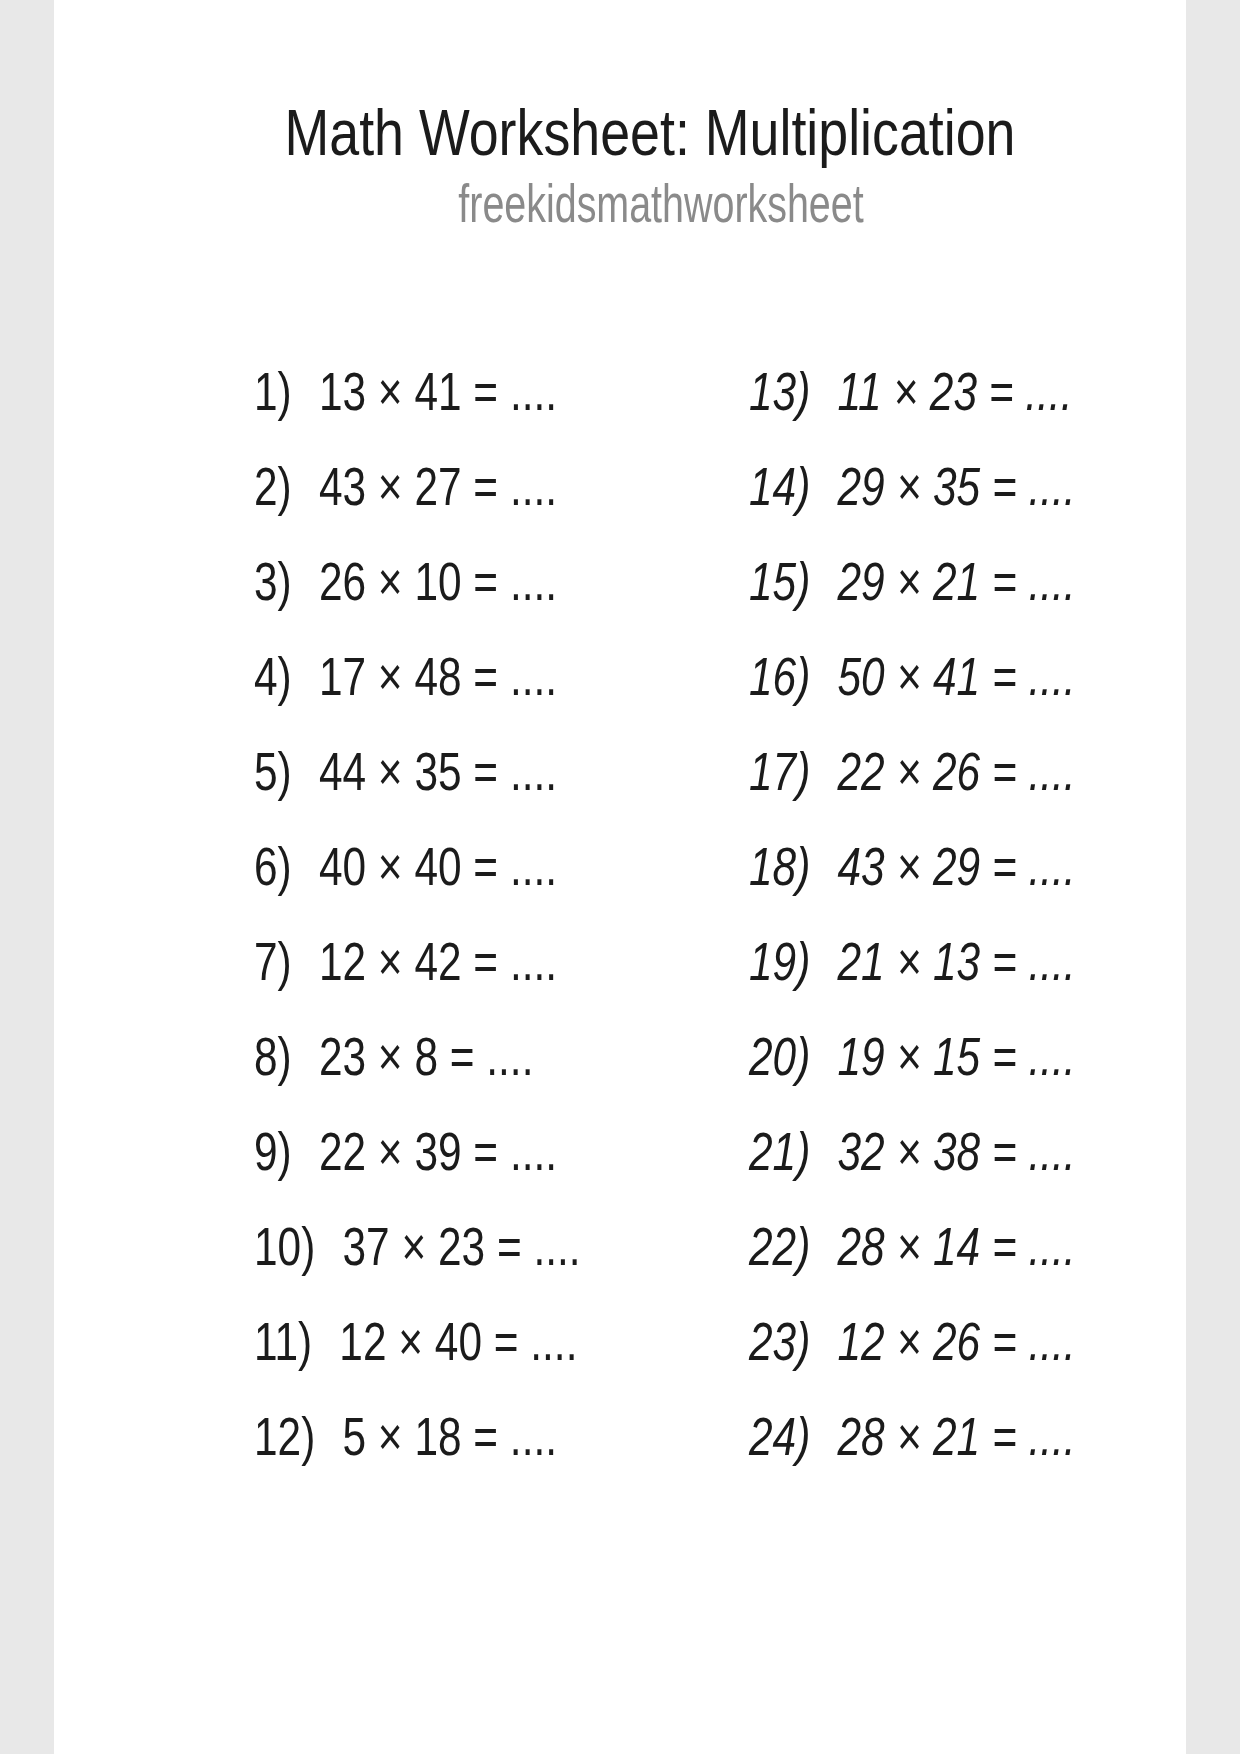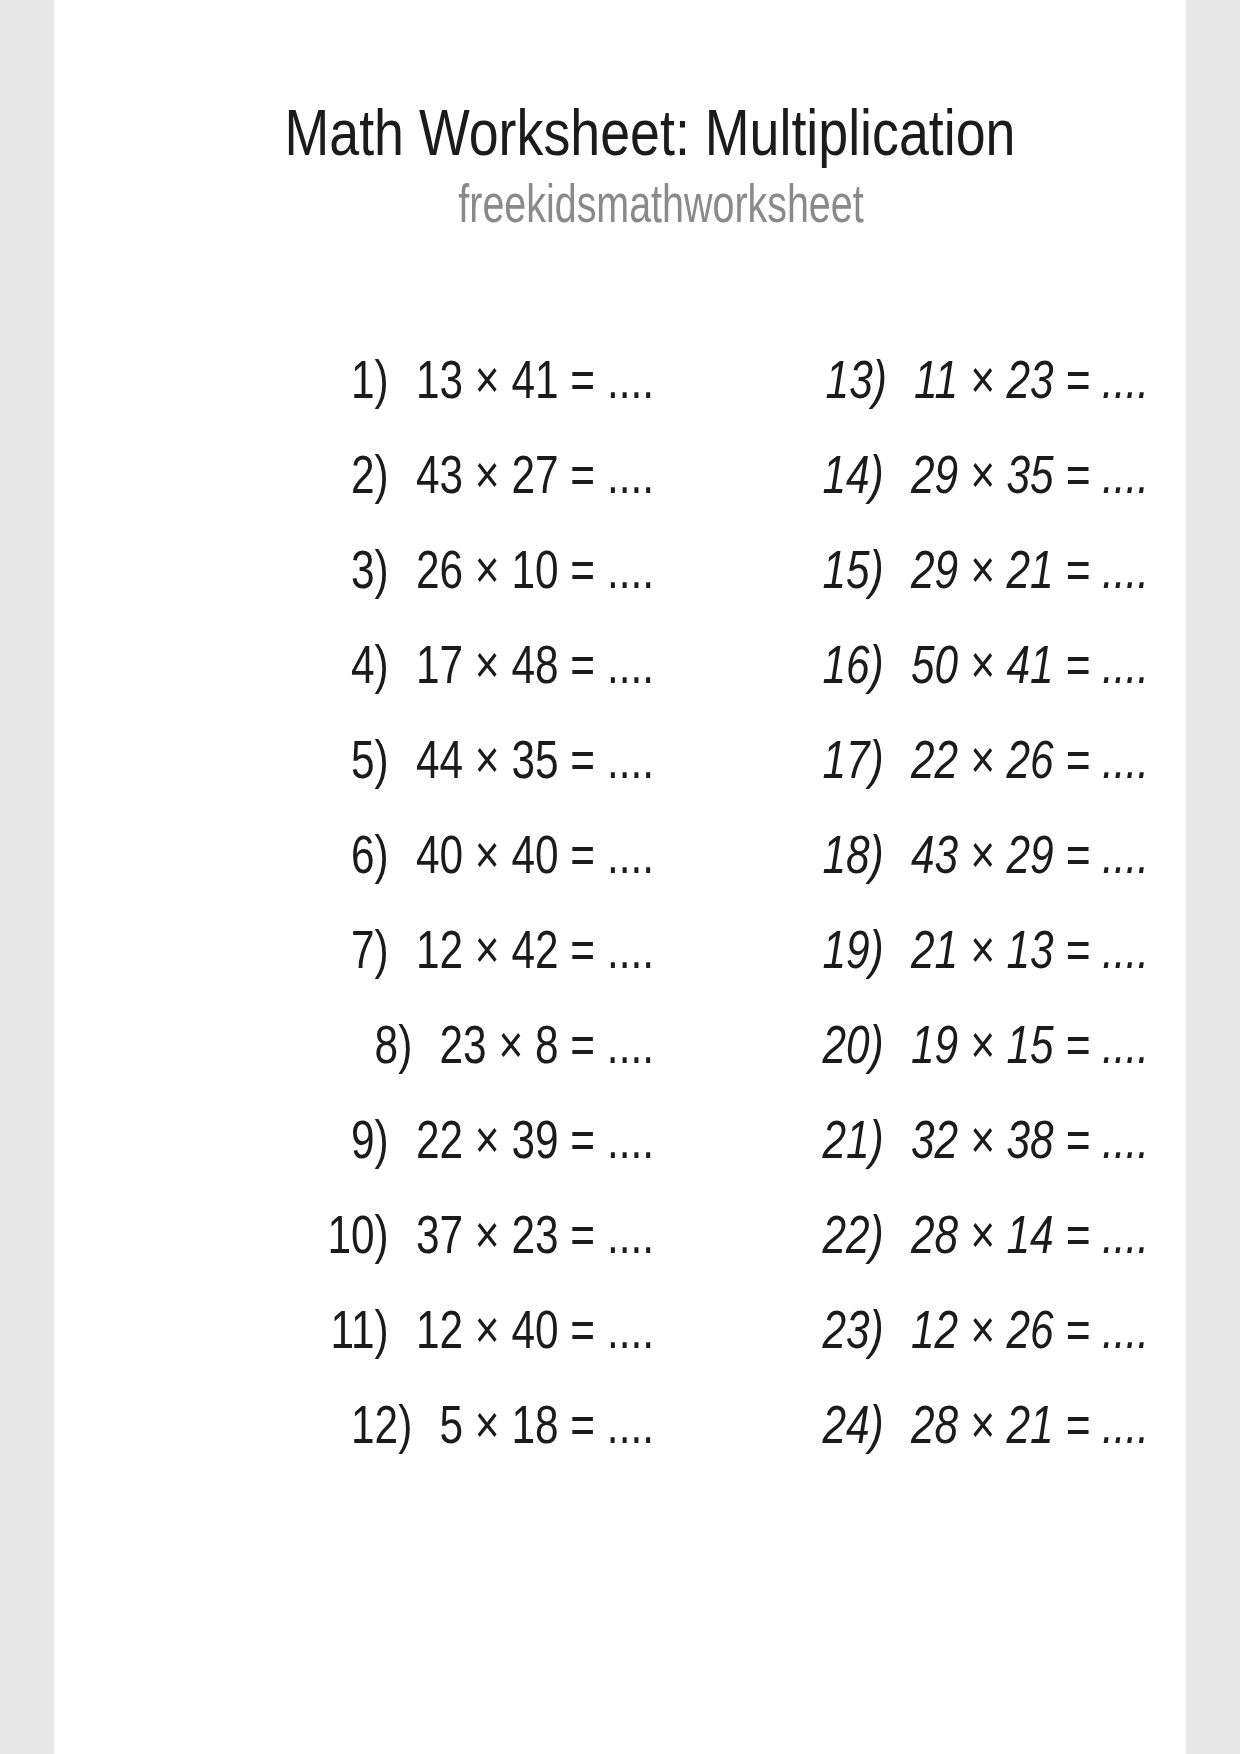--- a/index.html
+++ b/index.html
@@ -45,22 +45,21 @@
     white-space: nowrap;
   }
   .problems {
     position: absolute;
     top: 328px;
     left: 0;
     width: 1240px;
   }
   .col {
     position: absolute;
-    top: 4px;
-    text-align: right;
+    top: 16px;
   }
   .col-left  { left: 200px; width: 500px; }
   .col-right { left: 695px; width: 500px; font-style: italic; }
   .row {
     height: 95px;
     line-height: 95px;
     font-size: 53px;
     color: #1b1b1b;
     white-space: nowrap;
     transform: scaleX(0.80);

